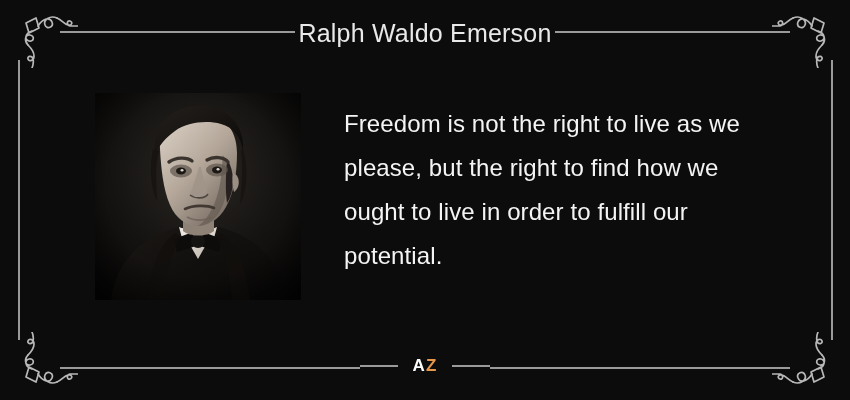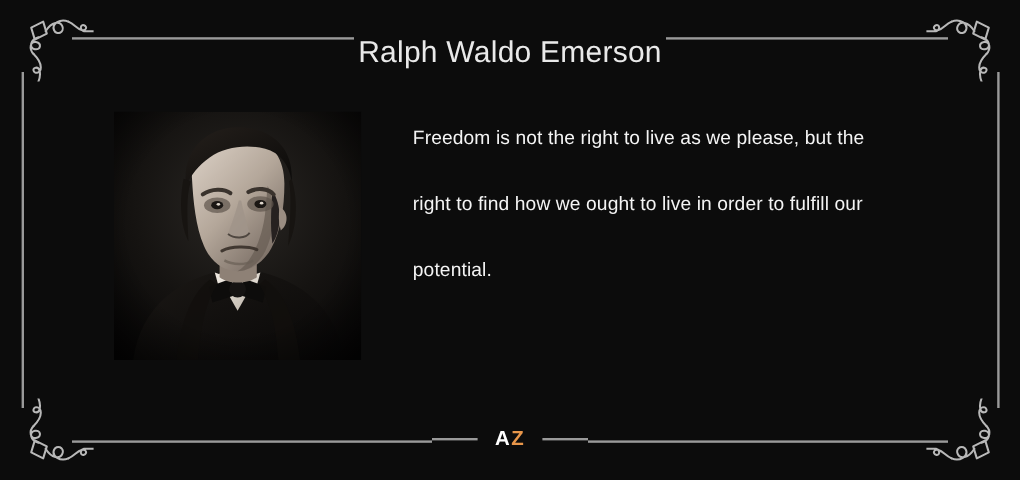--- a/index.html
+++ b/index.html
@@ -37,21 +37,21 @@
   .ornament svg { display: block; width: 100%; height: 100%; }
   .orn-tl { left: 12px;  top: 6px; }
   .orn-tr { left: 772px; top: 6px; transform: scaleX(-1); }
   .orn-bl { left: 12px;  top: 332px; transform: scaleY(-1); }
   .orn-br { left: 772px; top: 332px; transform: scale(-1,-1); }
 
   
   .author-title {
     position: absolute;
     left: 0;
-    top: 27px;
+    top: 16px;
     width: 850px;
     text-align: center;
     color: #e9e9e9;
     font-size: 25px;
     font-weight: 400;
     letter-spacing: 0.2px;
     line-height: 34px;
   }
 
   
@@ -63,25 +63,25 @@
     height: 207px;
     overflow: hidden;
     background: #0a0a0a;
   }
   .portrait svg { display: block; width: 100%; height: 100%; }
 
   
   .quote-text {
     position: absolute;
     left: 344px;
-    top: 88px;
+    top: 102px;
     width: 400px;
     color: #f4f4f4;
-    font-size: 16px;
-    line-height: 55px;
+    font-size: 24px;
+    line-height: 44px;
     font-weight: 400;
     letter-spacing: 0.1px;
     white-space: pre-line;
   }
 
   
   .logo-row {
     position: absolute;
     left: 0;
     top: 355px;

